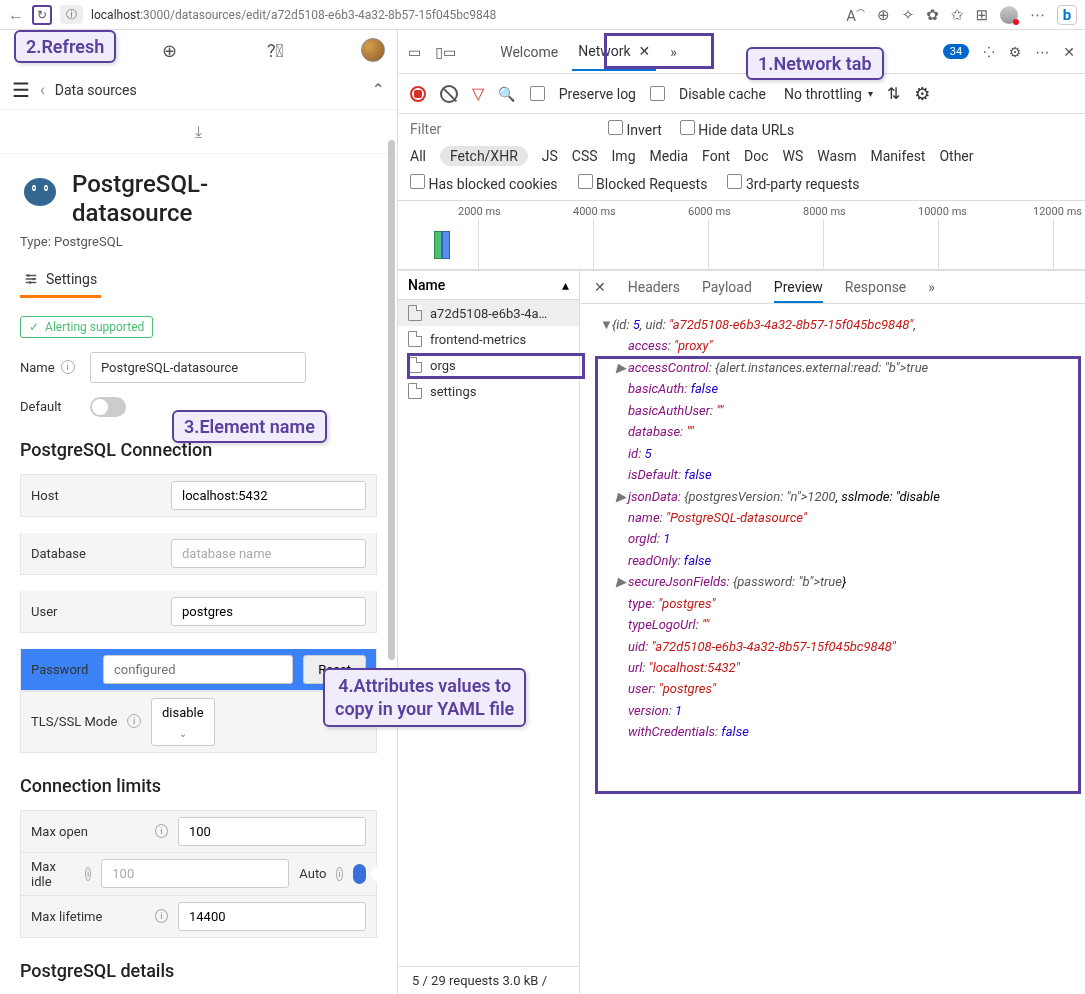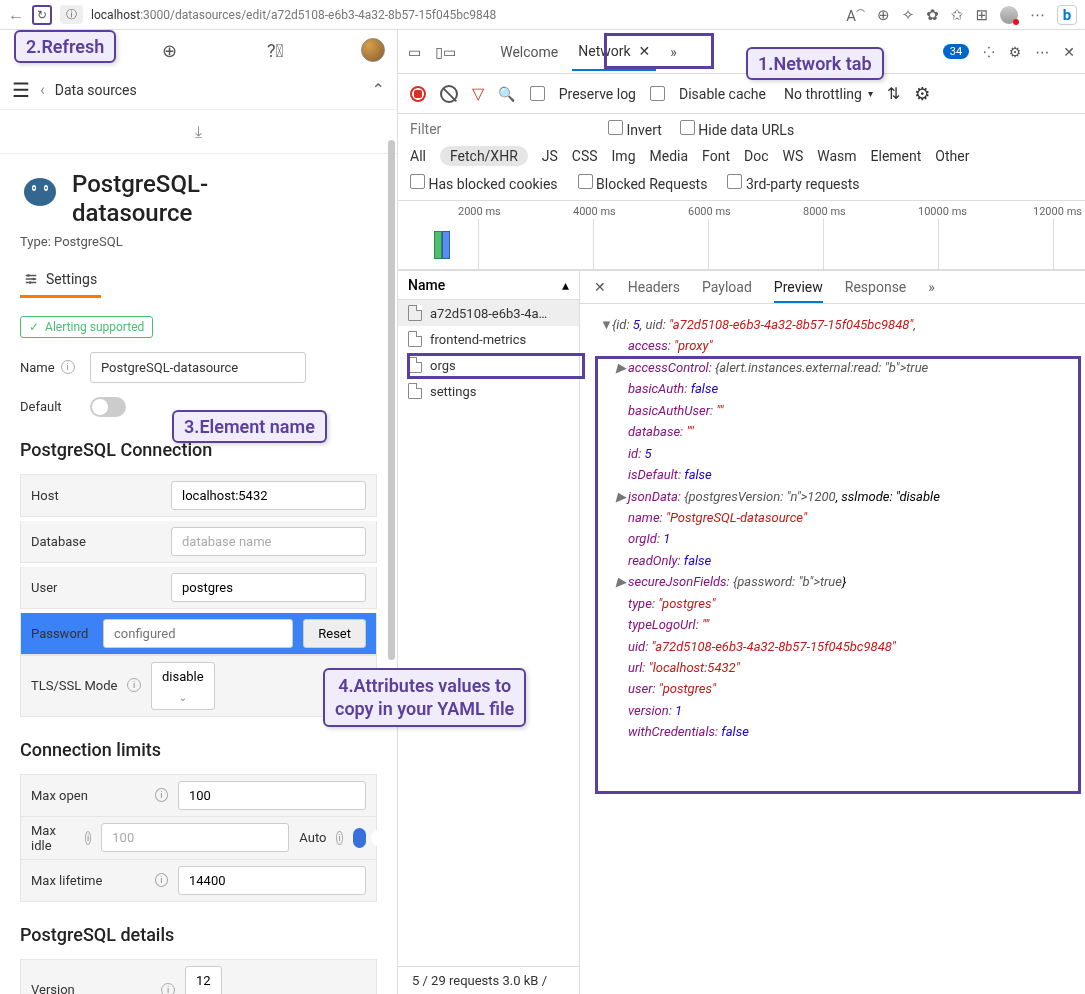--- a/index.html
+++ b/index.html
@@ -58,21 +58,21 @@
 .info-circle { width:14px; height:14px; border:1px solid #aaa; border-radius:50%; display:inline-flex; align-items:center; justify-content:center; font-size:9px; color:#888;}
 .text-input { flex:0 0 auto; width:216px; border:1px solid #ccc; border-radius:3px; padding:7px 10px; font-size:13px; color:#333;}
 .text-input::placeholder { color:#aaa; }
 .toggle { width:36px; height:20px; background:#ccc; border-radius:10px; position:relative; }
 .toggle::after { content:''; width:16px; height:16px; background:#fff; border-radius:50%; position:absolute; top:2px; left:2px;}
 .toggle.on { background:#3871dc; }
 .toggle.on::after { left:18px; }
 
 .section-h { font-size:18px; font-weight:500; color:#222; margin:22px 0 14px 0;}
 
-.conn-row { display:flex; align-items:center; padding:6px 10px; background:#f5f5f5; border:1px solid #e5e5e5; margin-bottom:4px;}
+.conn-row { display:flex; align-items:center; padding:6px 10px; background:#f5f5f5; border:1px solid #e5e5e5; margin-bottom:16px;}
 .conn-row + .conn-row { border-top:none;}
 .conn-label { width:140px; font-size:13px; color:#333;}
 .conn-input { flex:1; border:1px solid #ccc; border-radius:3px; padding:6px 10px; font-size:13px; background:#fff;}
 .conn-input::placeholder { color:#aaa; }
 
 .pw-row { display:flex; align-items:center; gap:10px; padding:6px 10px; background:#3b82f6; border:1px solid #e5e5e5; border-top:none;}
 .pw-row .pw-input { flex:1; border:1px solid #ccc; border-radius:3px; padding:6px 10px; font-size:13px; color:#aaa; background:#fff;}
 .reset-btn { background:#eee; border:1px solid #ccc; border-radius:3px; padding:6px 14px; font-size:13px;}
 
 .select-pill { border:1px solid #ccc; border-radius:3px; padding:6px 10px; font-size:13px; display:inline-flex; align-items:center; gap:8px; background:#fff;flex-direction:column;}
@@ -343,21 +343,21 @@
         <span>All</span>
         <span class="active-type">Fetch/XHR</span>
         <span>JS</span>
         <span>CSS</span>
         <span>Img</span>
         <span>Media</span>
         <span>Font</span>
         <span>Doc</span>
         <span>WS</span>
         <span>Wasm</span>
-        <span>Element</span>
+        <span>Manifest</span>
         <span>Other</span>
       </div>
 
     <div class="extra-row">
       <span><span class="checkbox"></span> <span>Has blocked cookies</span></span>
       <span><span class="checkbox"></span> <span>Blocked Requests</span></span>
       <span><span class="checkbox"></span> <span>3rd-party requests</span></span>
     </div>
 
     <div class="timeline" id="timeline">

